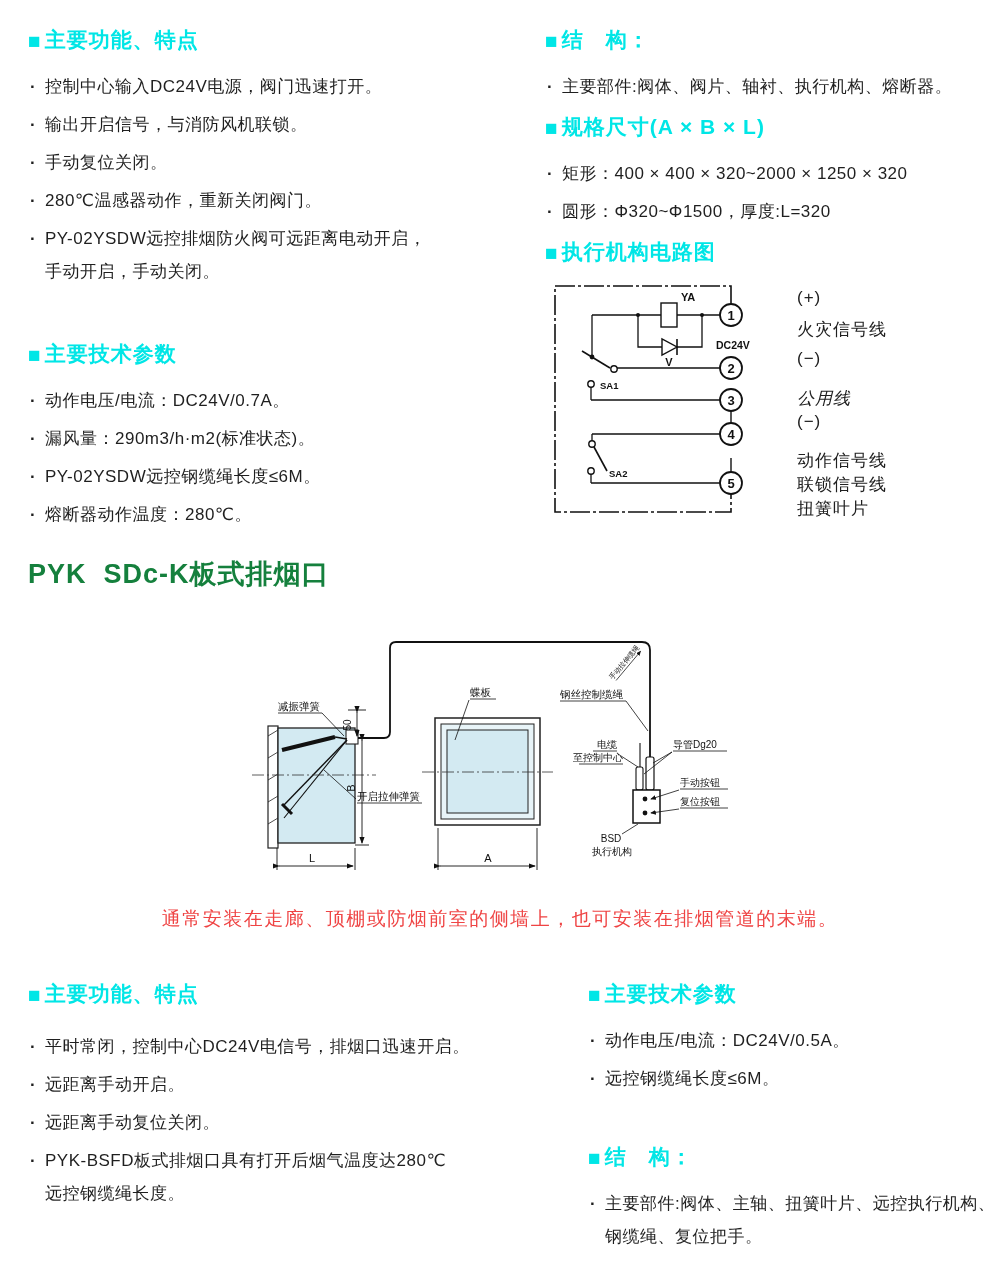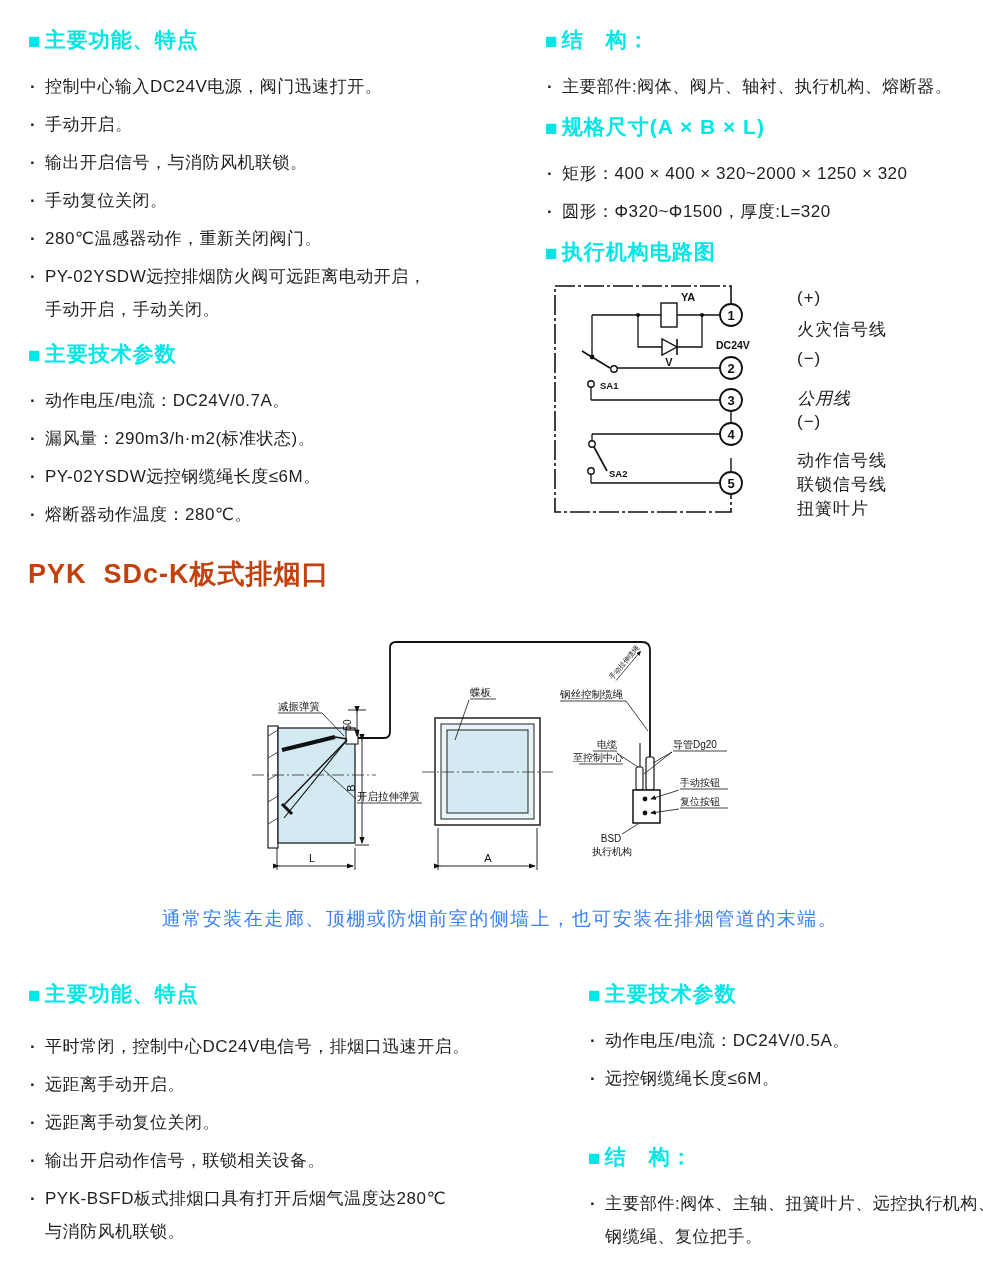--- a/index.html
+++ b/index.html
@@ -7,38 +7,37 @@
         font-family:"Liberation Sans","DejaVu Sans",sans-serif;color:#1f1f1f;}
   .sec{position:absolute;}
   .heading{display:flex;align-items:center;gap:3px;color:#00e6e6;font-weight:bold;
            font-size:21px;letter-spacing:1px;margin-bottom:22px;white-space:pre;}
   .heading .sq{font-size:21px;line-height:21px;}
   .item{position:relative;padding-left:17px;font-size:17px;line-height:21px;
         margin-bottom:17px;letter-spacing:0.5px;white-space:nowrap;}
   .item::before{content:"·";position:absolute;left:2px;top:0;font-weight:bold;}
   .item .line2{margin-top:12px;}
   .big-title{position:absolute;left:28px;top:556px;font-size:27px;font-weight:bold;
-             color:#c2410c;letter-spacing:1px;white-space:pre;}
+             color:#15803d;letter-spacing:1px;white-space:pre;}
   .caption{position:absolute;left:0;top:906px;width:1000px;text-align:center;
-           font-size:19px;letter-spacing:1.5px;color:#3b82f6;}
+           font-size:19px;letter-spacing:1.5px;color:#ef4444;}
   .wire-labels{position:absolute;left:797px;top:286px;width:190px;height:235px;}
   .wire-labels div{position:absolute;left:0;font-size:17px;letter-spacing:1px;color:#202020;}
   svg{position:absolute;}
   svg text{font-family:"Liberation Sans","DejaVu Sans",sans-serif;fill:#111;}
   .sub{font-size:9.5px;font-weight:bold;}
 </style>
 </head>
 <body>
 
 <div class="page">
 
   <div class="sec" style="left:28px;top:26px;width:505px;">
     <div class="heading"><span class="sq">■</span><span>主要功能、特点</span></div>
     <div class="item">控制中心输入DC24V电源，阀门迅速打开。</div>
-    <div class="item">手动开启。</div>
     <div class="item">输出开启信号，与消防风机联锁。</div>
     <div class="item">手动复位关闭。</div>
     <div class="item">280℃温感器动作，重新关闭阀门。</div>
     <div class="item">
       <span>PY-02YSDW远控排烟防火阀可远距离电动开启，</span>
       <div class="line2">手动开启，手动关闭。</div>
     </div>
   </div>
 
   <div class="sec" style="left:28px;top:340px;width:505px;">
@@ -249,24 +248,23 @@
     </g>
   </svg>
 
   <div class="caption">通常安装在走廊、顶棚或防烟前室的侧墙上，也可安装在排烟管道的末端。</div>
 
   <div class="sec" style="left:28px;top:980px;width:520px;">
     <div class="heading" style="margin-bottom:28px;"><span class="sq">■</span><span>主要功能、特点</span></div>
     <div class="item">平时常闭，控制中心DC24V电信号，排烟口迅速开启。</div>
     <div class="item">远距离手动开启。</div>
     <div class="item">远距离手动复位关闭。</div>
-    <div class="item">输出开启动作信号，联锁相关设备。</div>
     <div class="item">
       <span>PYK-BSFD板式排烟口具有打开后烟气温度达280℃</span>
-      <div class="line2">与消防风机联锁。</div>
+      <div class="line2">远控钢缆绳长度。</div>
     </div>
   </div>
 
   <div class="sec" style="left:588px;top:980px;width:400px;">
     <div class="heading"><span class="sq">■</span><span>主要技术参数</span></div>
     <div class="item">动作电压/电流：DC24V/0.5A。</div>
     <div class="item">远控钢缆绳长度≤6M。</div>
   </div>
 
   <div class="sec" style="left:588px;top:1143px;width:410px;">

